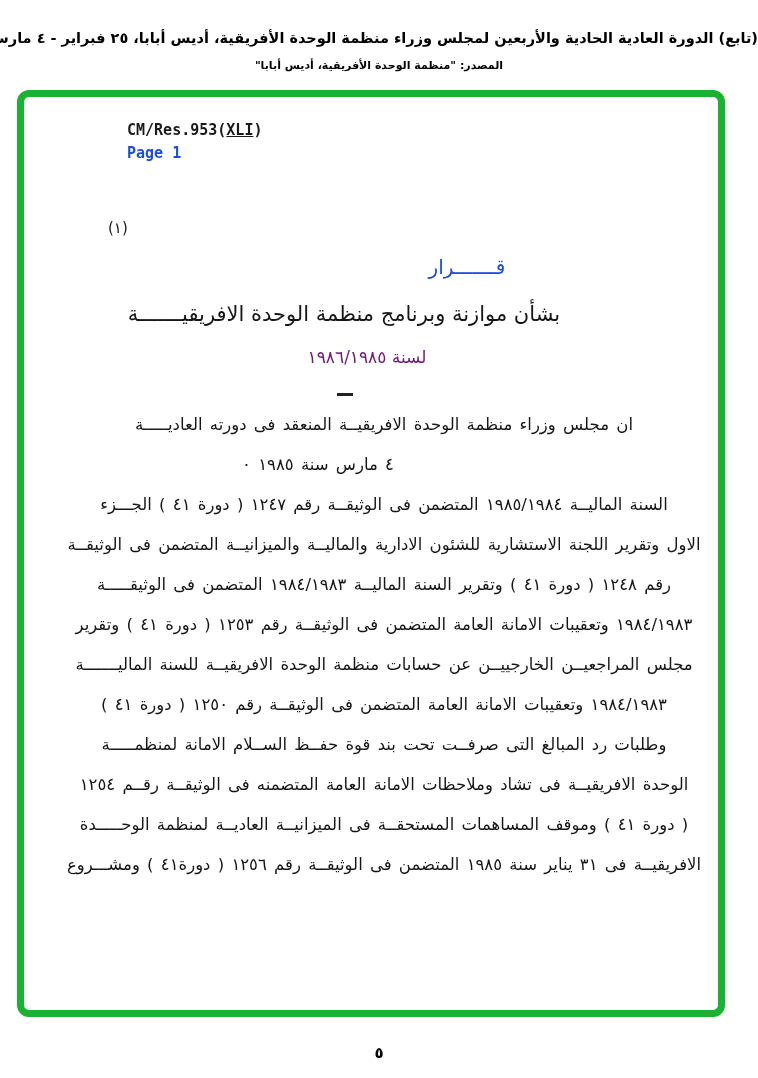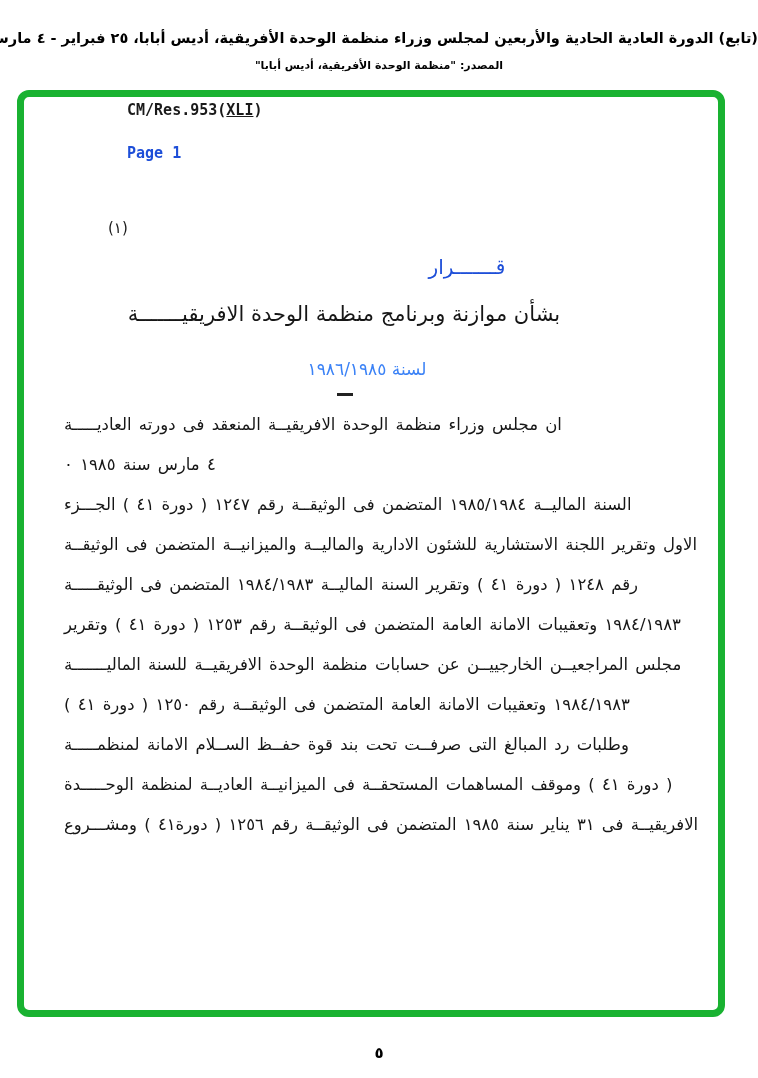--- a/index.html
+++ b/index.html
@@ -44,21 +44,21 @@
     width: 708px; height: 927px;
     box-sizing: border-box;
     border: 7px solid #19b231;
     border-radius: 12px;
     background: transparent;
   }
 
   
   .doc-ref {
     position: absolute;
-    left: 103px; top: 4px;
+    left: 103px; top: 24px;
     font-family: "DejaVu Sans Mono", "Liberation Mono", monospace;
     font-weight: 600;
     font-size: 15px;
     color: #1a1a1a;
     white-space: nowrap;
   }
   .doc-ref .session { text-decoration: underline; }
   .page-label {
     position: absolute;
     left: 103px; top: 47px;
@@ -93,37 +93,36 @@
     font-size: 21px;
     color: #161616;
     white-space: nowrap;
   }
   .title-3 {
     position: absolute;
     left: 343px; top: 250px;
     transform: translateX(-50%);
     direction: rtl;
     font-size: 17px;
-    color: #3b82f6;
+    color: #701a75;
     white-space: nowrap;
-    margin-top: 12px;
   }
   .title-dash {
     position: absolute;
     left: 313px; top: 296px;
     width: 16px; height: 3px;
     background: #222;
   }
 
   
   .body-text {
     position: absolute;
     left: 40px; right: 14px; top: 308px;
     direction: rtl;
-    text-align: left;
+    text-align: center;
     font-size: 16.5px;
     color: #161616;
     word-spacing: 2px;
   }
   .body-line {
     height: 40px;
     line-height: 40px;
     white-space: nowrap;
     overflow: visible;
   }
@@ -167,20 +166,21 @@
     <div class="body-text">
         <div class="body-line">ان مجلس  وزراء  منظمة الوحدة الافريقيــة  المنعقد  فى  دورته العاديـــــة</div>
         <div class="body-line line-indent">٤ مارس سنة ١٩٨٥ ٠</div>
         <div class="body-line">السنة الماليــة ١٩٨٥/١٩٨٤ المتضمن  فى الوثيقــة رقم ١٢٤٧ (  دورة ٤١ ) الجـــزء</div>
         <div class="body-line">الاول وتقرير اللجنة الاستشارية للشئون الادارية والماليــة والميزانيــة المتضمن فى الوثيقــة</div>
         <div class="body-line">رقم ١٢٤٨ ( دورة ٤١ )   وتقرير السنة الماليــة ١٩٨٤/١٩٨٣ المتضمن  فى الوثيقـــــة</div>
         <div class="body-line">١٩٨٤/١٩٨٣ وتعقيبات الامانة العامة المتضمن فى الوثيقــة رقم ١٢٥٣ ( دورة ٤١ ) وتقرير</div>
         <div class="body-line">مجلس المراجعيــن الخارجييــن عن حسابات منظمة الوحدة الافريقيــة للسنة الماليـــــــة</div>
         <div class="body-line">١٩٨٤/١٩٨٣ وتعقيبات الامانة  العامة المتضمن فى الوثيقــة رقم ١٢٥٠ (   دورة  ٤١ )</div>
         <div class="body-line">وطلبات  رد  المبالغ التى  صرفــت  تحت  بند قوة  حفــظ الســلام الامانة لمنظمـــــة</div>
+        <div class="body-line">الوحدة الافريقيــة فى  تشاد   وملاحظات  الامانة العامة المتضمنه فى الوثيقــة رقــم ١٢٥٤</div>
         <div class="body-line">( دورة ٤١ )   وموقف  المساهمات المستحقــة  فى  الميزانيــة العاديــة لمنظمة الوحـــــدة</div>
         <div class="body-line">الافريقيــة فى ٣١ يناير سنة ١٩٨٥ المتضمن  فى الوثيقــة رقم ١٢٥٦ ( دورة٤١ )  ومشـــروع</div>
       </div>
 
   </div>
 
   <div class="page-number">٥</div>
 
 </div>
 

